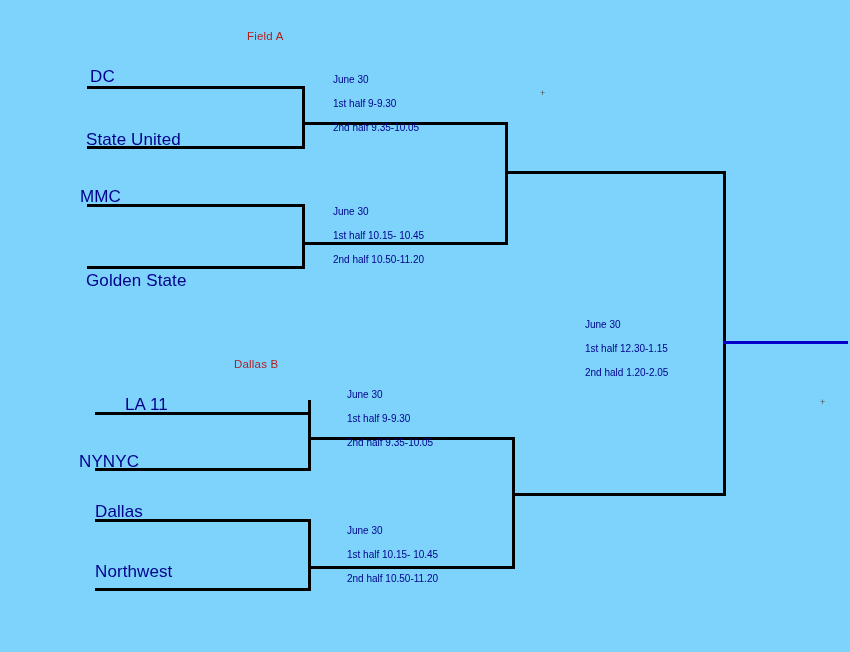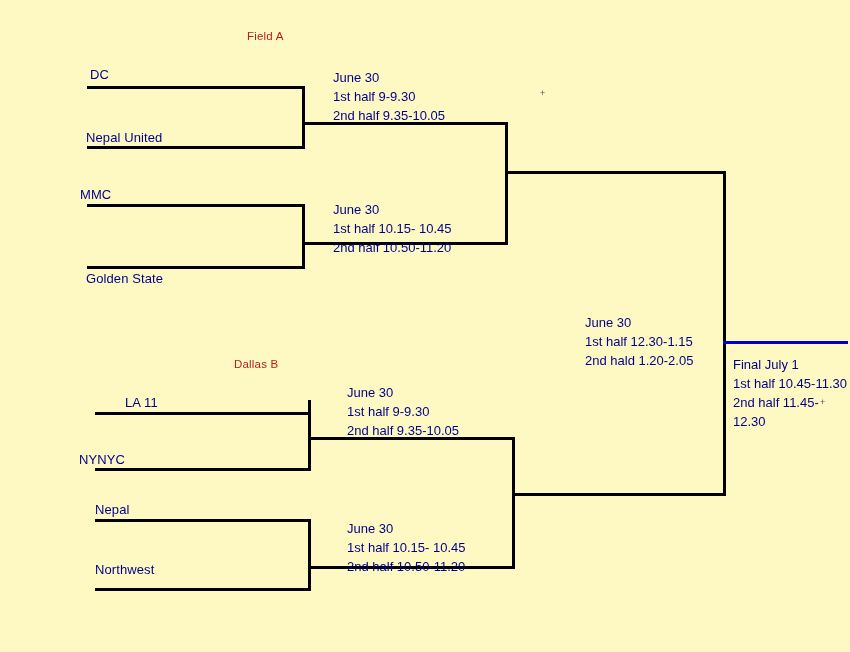--- a/index.html
+++ b/index.html
@@ -8,72 +8,72 @@
     padding: 0;
     background: #ffffff;
   }
   body {
     font-family: "Liberation Sans", sans-serif;
   }
   #bracket-canvas {
     position: relative;
     width: 850px;
     height: 652px;
-    background: #fef9c3;
+    background: #7dd3fc;
     overflow: hidden;
   }
   
   .ln {
     position: absolute;
     background: #000000;
   }
   .ln.blue {
     background: #0000cc;
   }
   
   .lbl {
     position: absolute;
     white-space: pre;
     line-height: 1.0;
   }
   .team-label {
     color: #00008b;
-    font-size: 13px;
+    font-size: 17px;
     letter-spacing: 0.1px;
   }
   .field-label {
     color: #b32020;
     font-size: 11.5px;
     letter-spacing: 0.2px;
   }
   .match-info {
     color: #00008b;
-    font-size: 13px;
-    line-height: 19px;
+    font-size: 10px;
+    line-height: 24px;
     white-space: pre-line;
   }
   .artifact {
     position: absolute;
     color: #555555;
     font-size: 9px;
     line-height: 9px;
     user-select: none;
   }
 </style>
 </head>
 <body>
 
 <div id="bracket-canvas">
 
   <div class="lbl field-label" style="left:247px; top:31px;">Field A</div>
 
   <div class="lbl team-label" style="left:90px; top:68px;">DC</div>
   <div class="ln" style="left:87px; top:86px; width:218px; height:3px;"></div>
 
-  <div class="lbl team-label" style="left:86px; top:131px;">Nepal United</div>
+  <div class="lbl team-label" style="left:86px; top:131px;">State United</div>
   <div class="ln" style="left:87px; top:146px; width:218px; height:3px;"></div>
 
   <div class="ln" style="left:302px; top:86px; width:3px; height:63px;"></div>
   <div class="ln" style="left:302px; top:122px; width:206px; height:3px;"></div>
 
   <div class="lbl match-info" style="left:333px; top:68px;">June 30
 1st half 9-9.30
 2nd half 9.35-10.05</div>
 
   <div class="lbl team-label" style="left:80px; top:188px;">MMC</div>
@@ -100,21 +100,21 @@
   <div class="lbl team-label" style="left:79px; top:453px;">NYNYC</div>
   <div class="ln" style="left:95px; top:468px; width:216px; height:3px;"></div>
 
   <div class="ln" style="left:308px; top:400px; width:3px; height:71px;"></div>
   <div class="ln" style="left:308px; top:437px; width:207px; height:3px;"></div>
 
   <div class="lbl match-info" style="left:347px; top:383px;">June 30
 1st half 9-9.30
 2nd half 9.35-10.05</div>
 
-  <div class="lbl team-label" style="left:95px; top:503px;">Nepal</div>
+  <div class="lbl team-label" style="left:95px; top:503px;">Dallas</div>
   <div class="ln" style="left:95px; top:519px; width:216px; height:3px;"></div>
 
   <div class="lbl team-label" style="left:95px; top:563px;">Northwest</div>
   <div class="ln" style="left:95px; top:588px; width:216px; height:3px;"></div>
 
   <div class="ln" style="left:308px; top:519px; width:3px; height:72px;"></div>
   <div class="ln" style="left:308px; top:566px; width:207px; height:3px;"></div>
 
   <div class="lbl match-info" style="left:347px; top:519px;">June 30
 1st half 10.15- 10.45
@@ -124,20 +124,17 @@
   <div class="ln" style="left:512px; top:493px; width:214px; height:3px;"></div>
 
   <div class="ln" style="left:723px; top:171px; width:3px; height:325px;"></div>
 
   <div class="lbl match-info" style="left:585px; top:313px;">June 30
 1st half 12.30-1.15
 2nd hald 1.20-2.05</div>
 
   <div class="ln blue" style="left:723px; top:341px; width:125px; height:3px;"></div>
 
-  <div class="lbl match-info" style="left:733px; top:355px;">Final July 1
-1st half 10.45-11.30
-2nd half 11.45-12.30</div>
 
   <div class="artifact" style="left:540px; top:89px;">+</div>
   <div class="artifact" style="left:820px; top:398px;">+</div>
 
 </div>
 
 </body></html>

